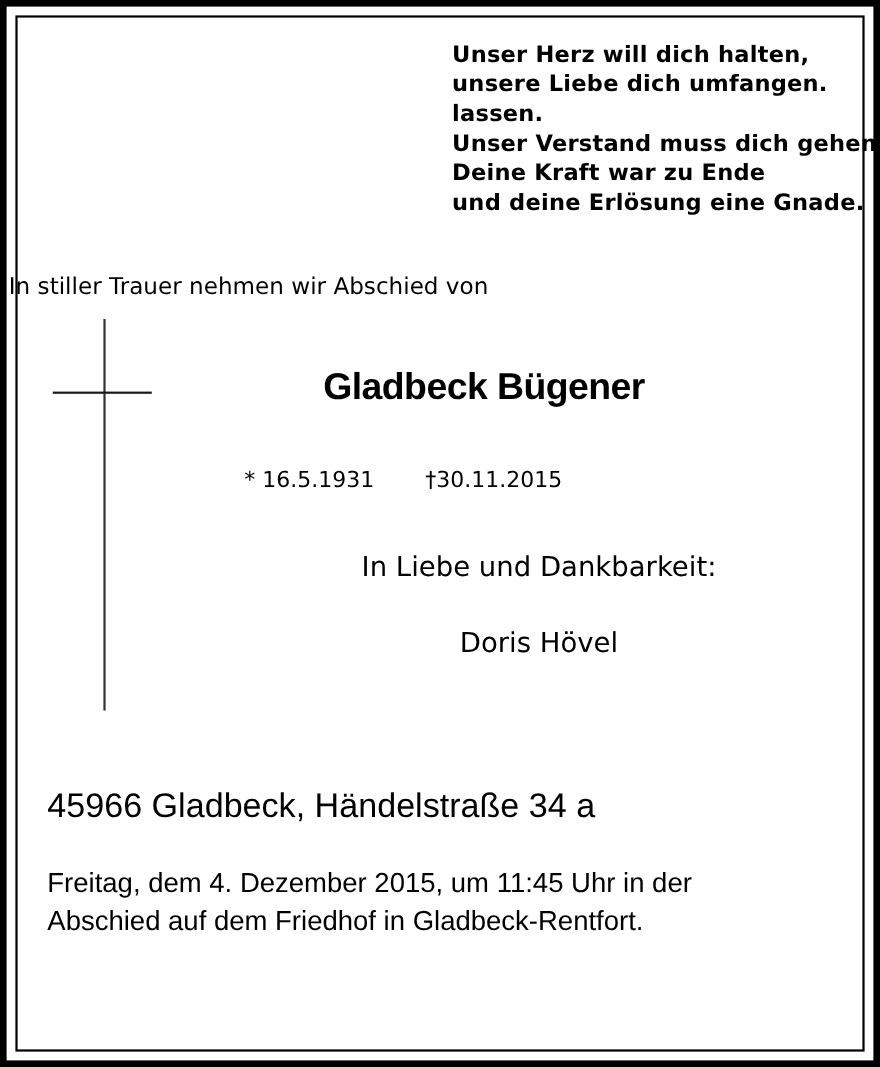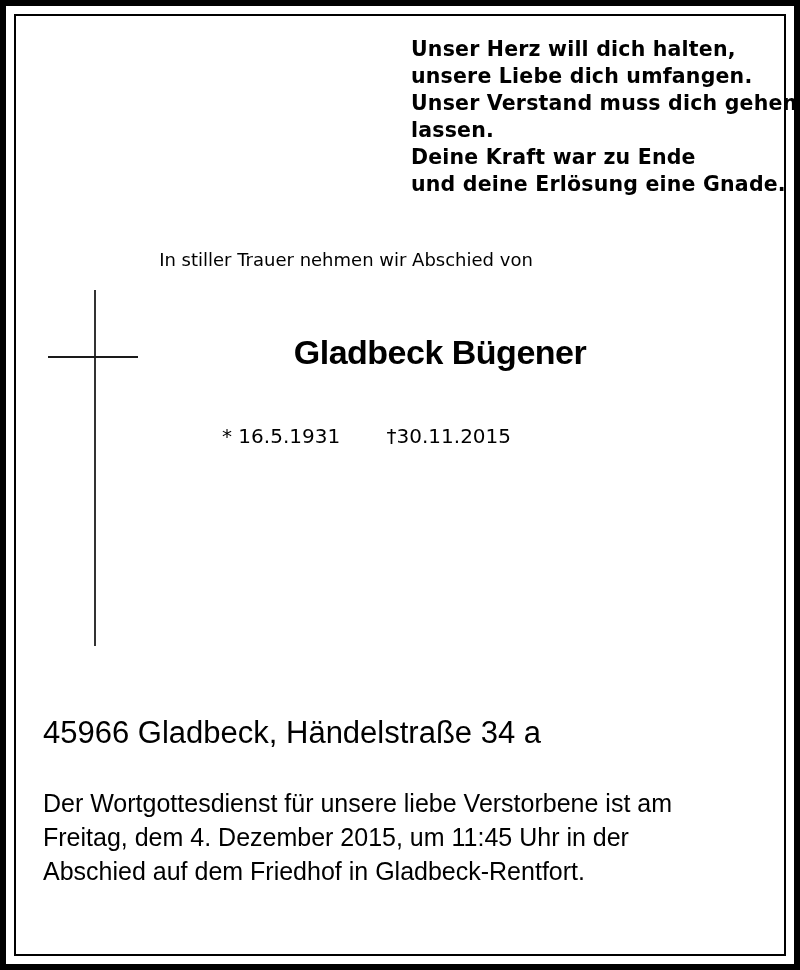--- a/index.html
+++ b/index.html
@@ -37,22 +37,21 @@
       font-size: 20.5px;
       line-height: 27px;
       letter-spacing: 0.2px;
       font-weight: bold;
     }
     .poem div { white-space: nowrap; }
     .intro {
       position: absolute;
       left: 0; width: 684px;
       top: 247px;
-      text-align: center;
-      font-size: 18px;
+      font-size: 21px;
       line-height: 26px;
       padding-left: 8px;
       box-sizing: border-box;
       white-space: nowrap;
     }
     .cross-v {
       position: absolute;
       left: 94px;
       top: 290px;
       width: 2px;
@@ -125,42 +124,43 @@
 </head>
 <body>
 
 <div class="frame-outer">
   <div class="frame-inner"></div>
 </div>
 
 <div class="poem">
   <div>Unser Herz will dich halten,</div>
   <div>unsere Liebe dich umfangen.</div>
+  <div>lassen.</div>
   <div>Unser Verstand muss dich gehen</div>
-  <div>lassen.</div>
   <div>Deine Kraft war zu Ende</div>
   <div>und deine Erlösung eine Gnade.</div>
 </div>
 
 <div class="intro">In stiller Trauer nehmen wir Abschied von</div>
 
 <div>
   <div class="cross-v"></div>
   <div class="cross-h"></div>
 </div>
 
 <div class="name">Gladbeck Bügener</div>
 
 <div class="dates">
   <span>* 16.5.1931</span>
   <span class="death">†30.11.2015</span>
 </div>
 
 <div class="mourners">
+  <div>In Liebe und Dankbarkeit:</div>
+  <div>Doris Hövel</div>
 </div>
 
 <div class="address">45966 Gladbeck, Händelstraße 34 a</div>
 
 <div class="service">
-  <div>Der Wortgottesdienst für unsere liebe Verstorbene ist am</div>
   <div>Freitag, dem 4. Dezember 2015, um 11:45 Uhr in der</div>
   <div>Abschied auf dem Friedhof in Gladbeck-Rentfort.</div>
 </div>
 
 </body></html>

